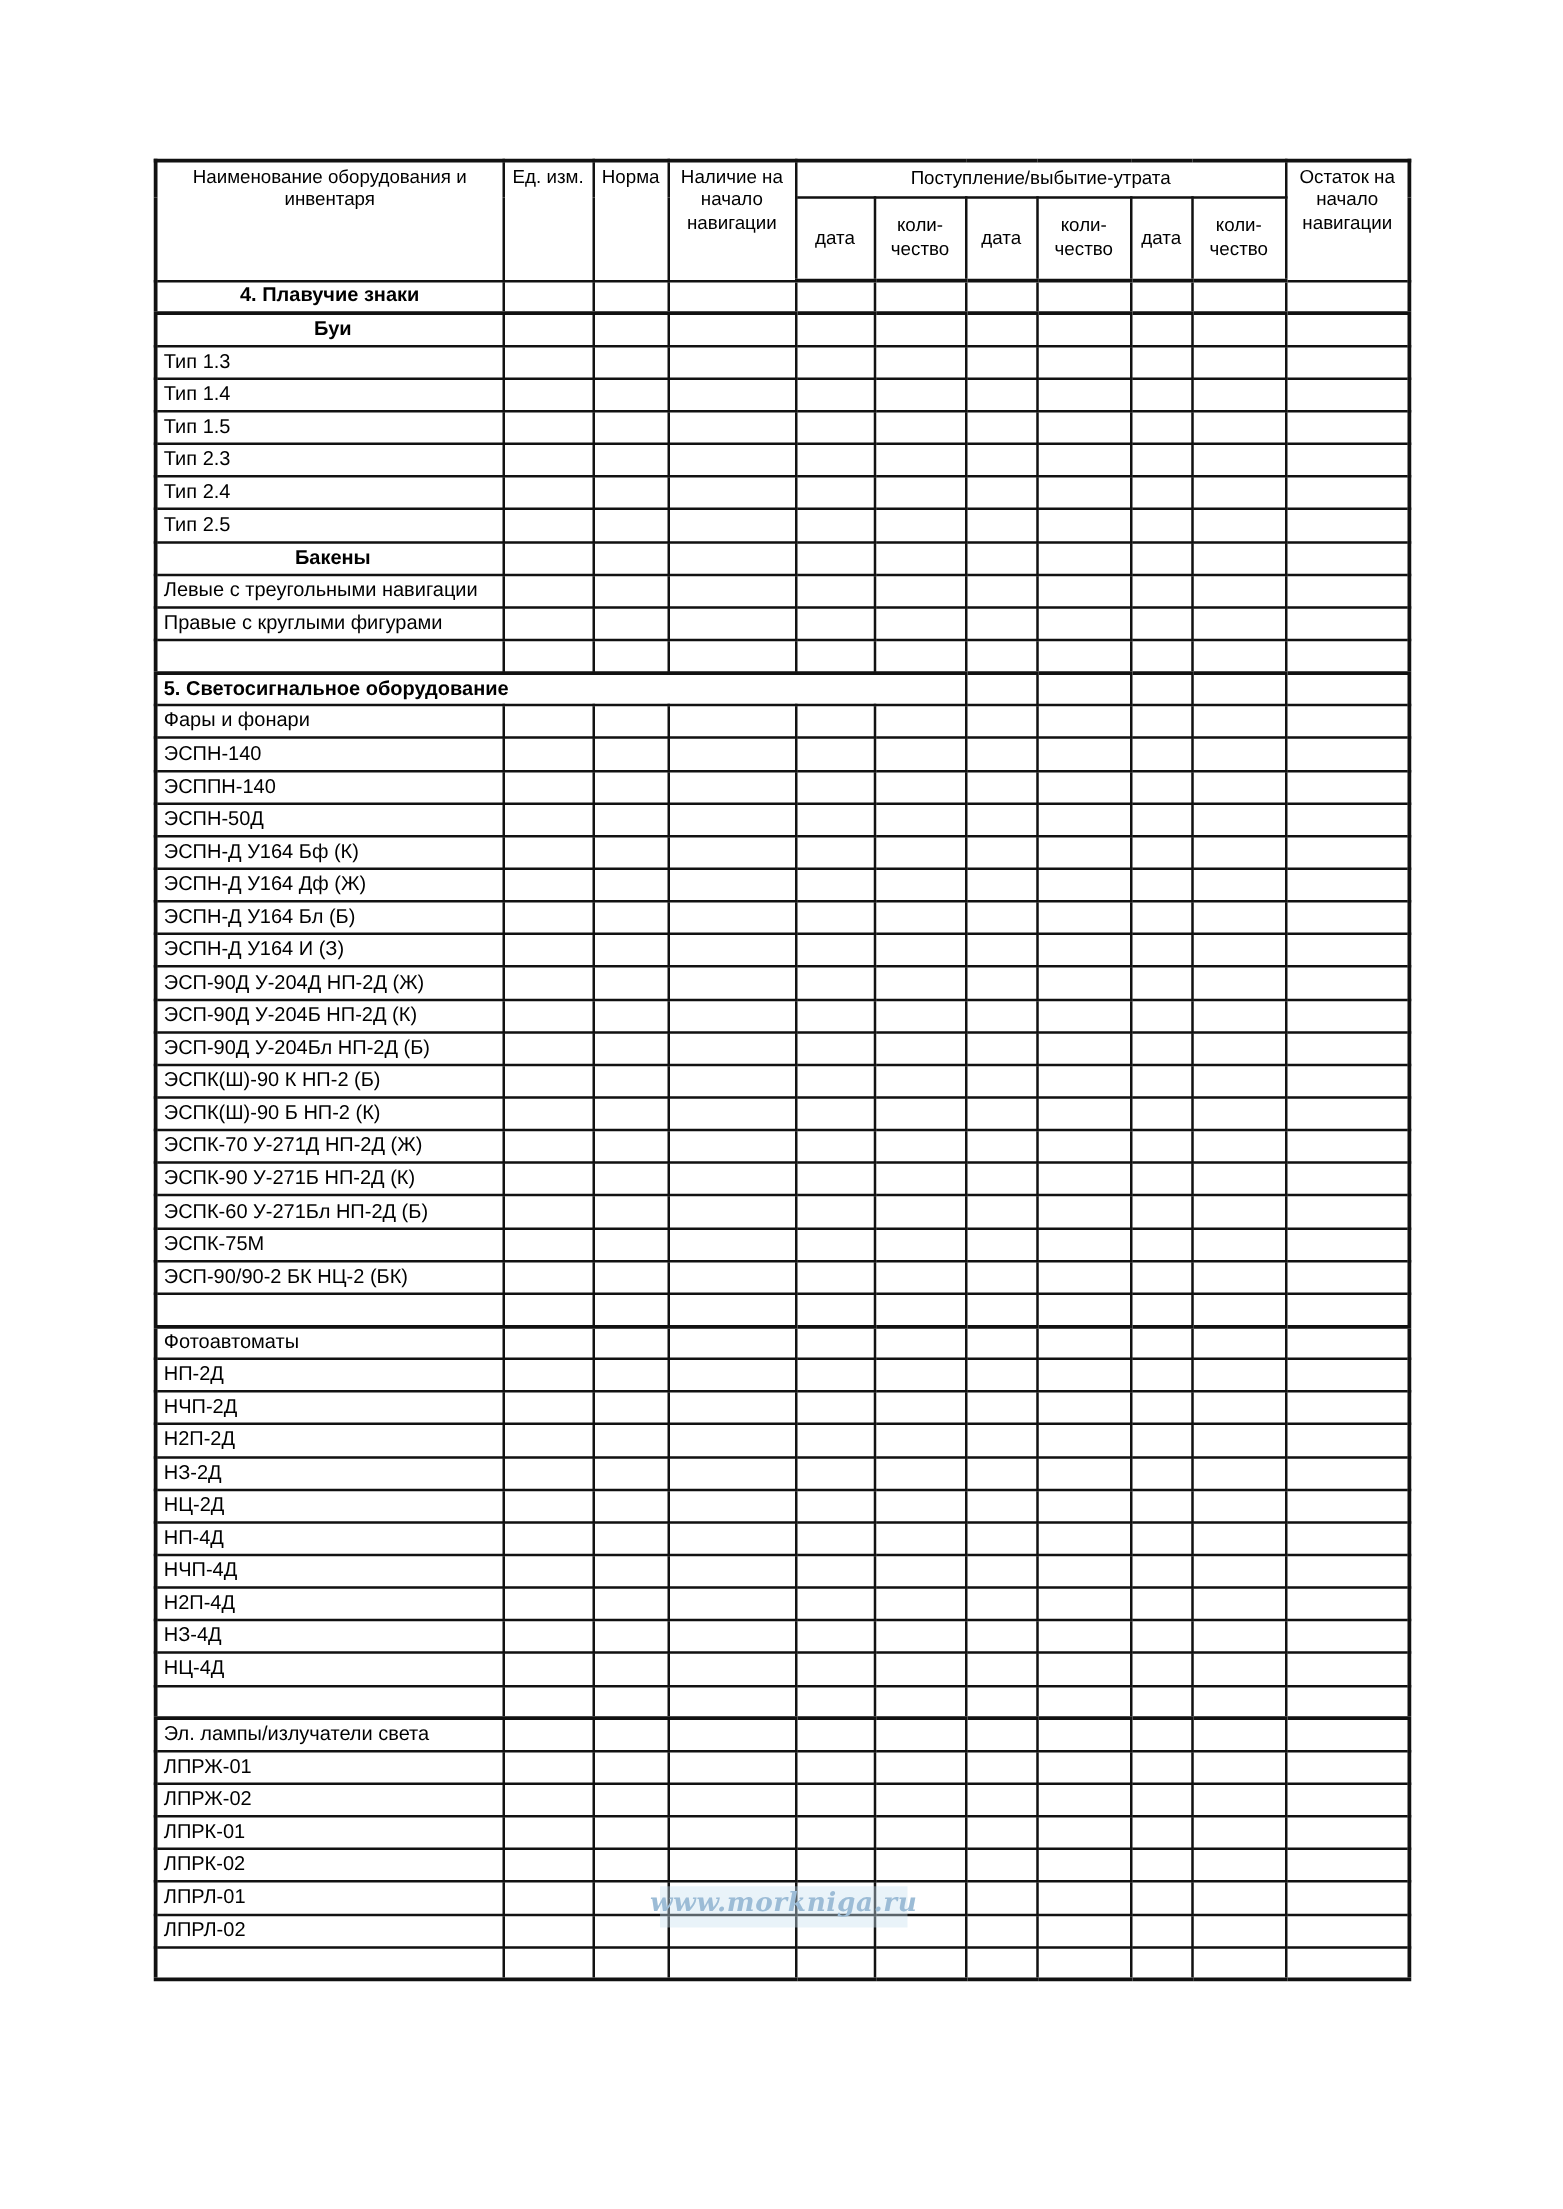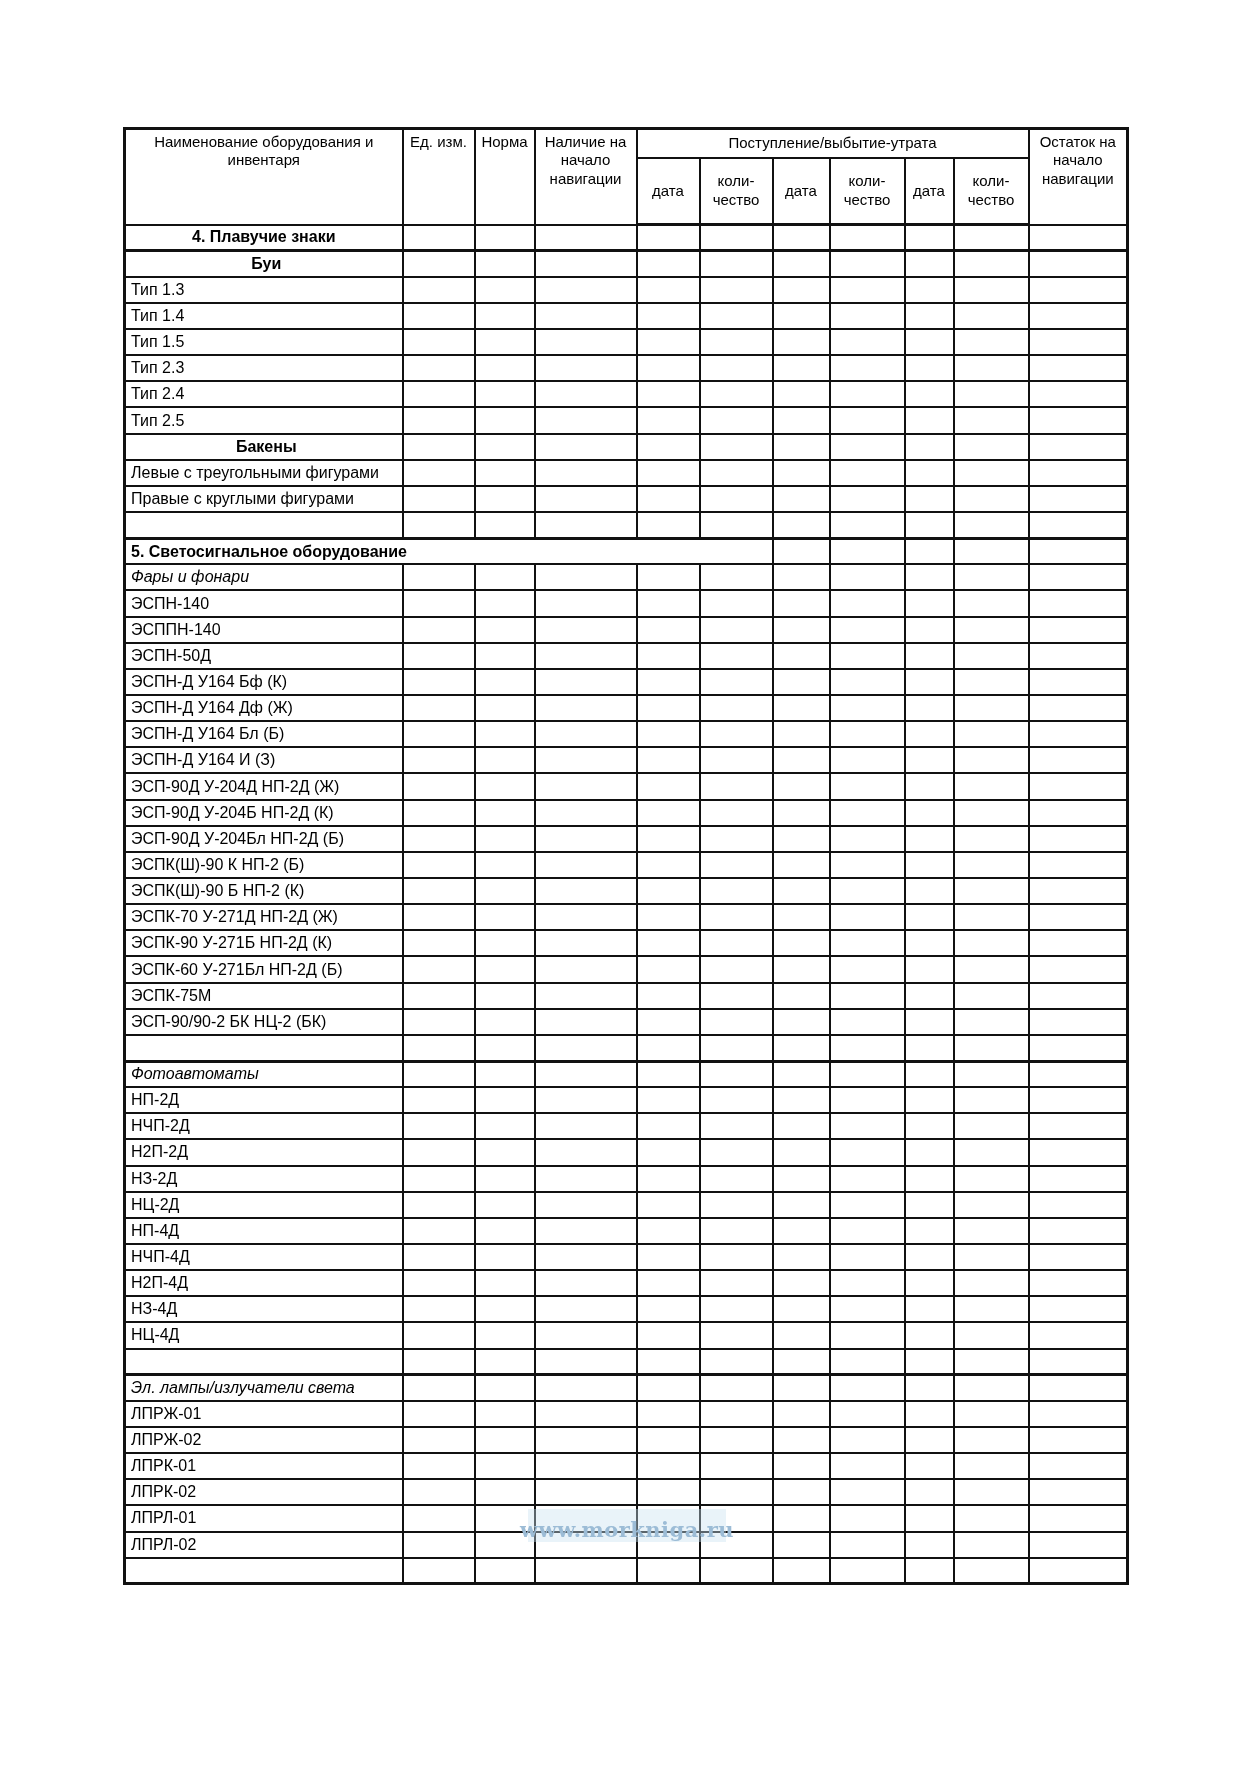--- a/index.html
+++ b/index.html
@@ -33,31 +33,32 @@
   th.v-top { vertical-align:top; padding-top:3px; }
   tr.hdr-group { height:29px; }
   tr.hdr-sub   { height:67px; }
   tr.hdr-sub th { vertical-align:middle; border-bottom:3px solid #111; }
   th.group-cell { vertical-align:middle; border-bottom:2px solid #111; }
 
   tbody tr { height:26.15px; }
   tbody td { font-size:16px; vertical-align:middle; }
   td.lbl { text-align:left; padding-left:5px; white-space:nowrap; }
   tr.r-bold td.lbl { font-weight:bold;text-align:center; }
-  tr.r-italic td.lbl { font-style:italic; }
+  tr.r-italic td.lbl { }
   tr.r-section td.lbl { font-weight:bold; text-align:center; padding-left:0; }
   tr.r-section_merged td.lbl { font-weight:bold; text-align:left; }
   tr.thick-top td { border-top:3px solid #111; }
   tbody tr:last-child td { border-bottom:3px solid #111; }
 
   .watermark {
     position:absolute; left:528px; top:1509px;
     width:198px; height:33px;
-    display:flex; align-items:flex-end; justify-content:center;
+    display:flex; align-items:flex-start; justify-content:center;
     background:rgba(200,224,240,0.40);
+    font-style:italic;
   }
   .watermark span {
     font-family:"DejaVu Serif", serif;
     font-weight:bold;
     font-size:21px;
     letter-spacing:0.5px;
     color:#9cbcd6;
     white-space:nowrap;
   }
 </style>
@@ -210,21 +211,21 @@
           <td></td>
           <td></td>
           <td></td>
           <td></td>
           <td></td>
           <td></td>
           <td></td>
           <td></td>
         </tr>
         <tr class="r-normal">
-          <td class="lbl">Левые с треугольными фигурами</td>
+          <td class="lbl">Левые с треугольными навигации</td>
           <td></td>
           <td></td>
           <td></td>
           <td></td>
           <td></td>
           <td></td>
           <td></td>
           <td></td>
           <td></td>
           <td></td>

